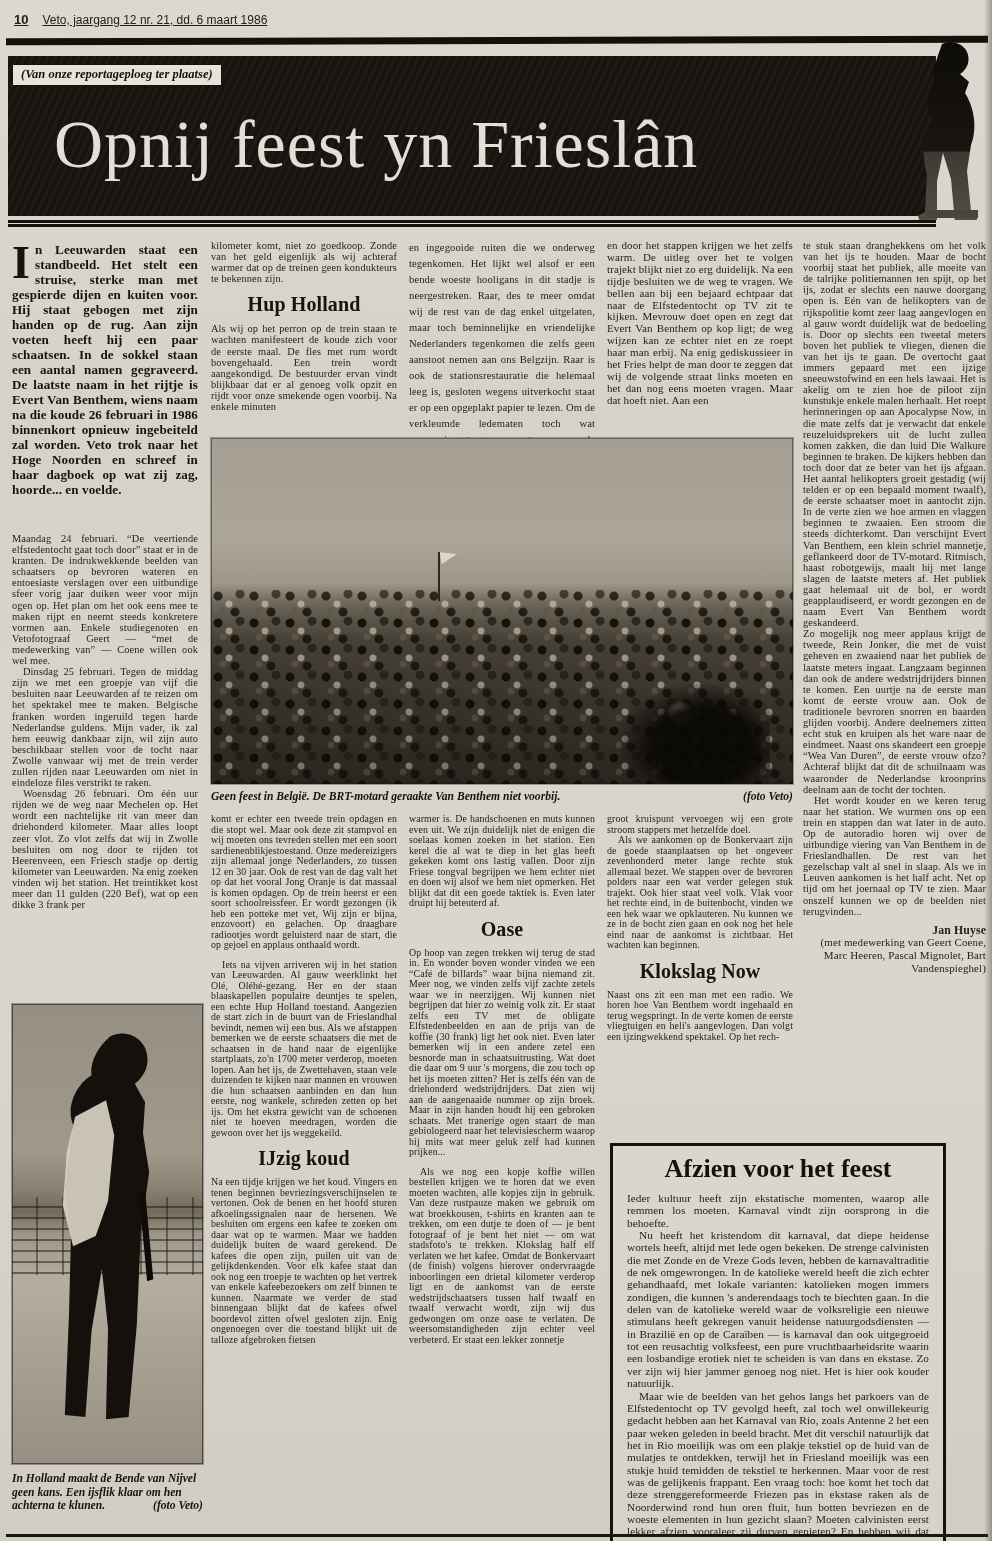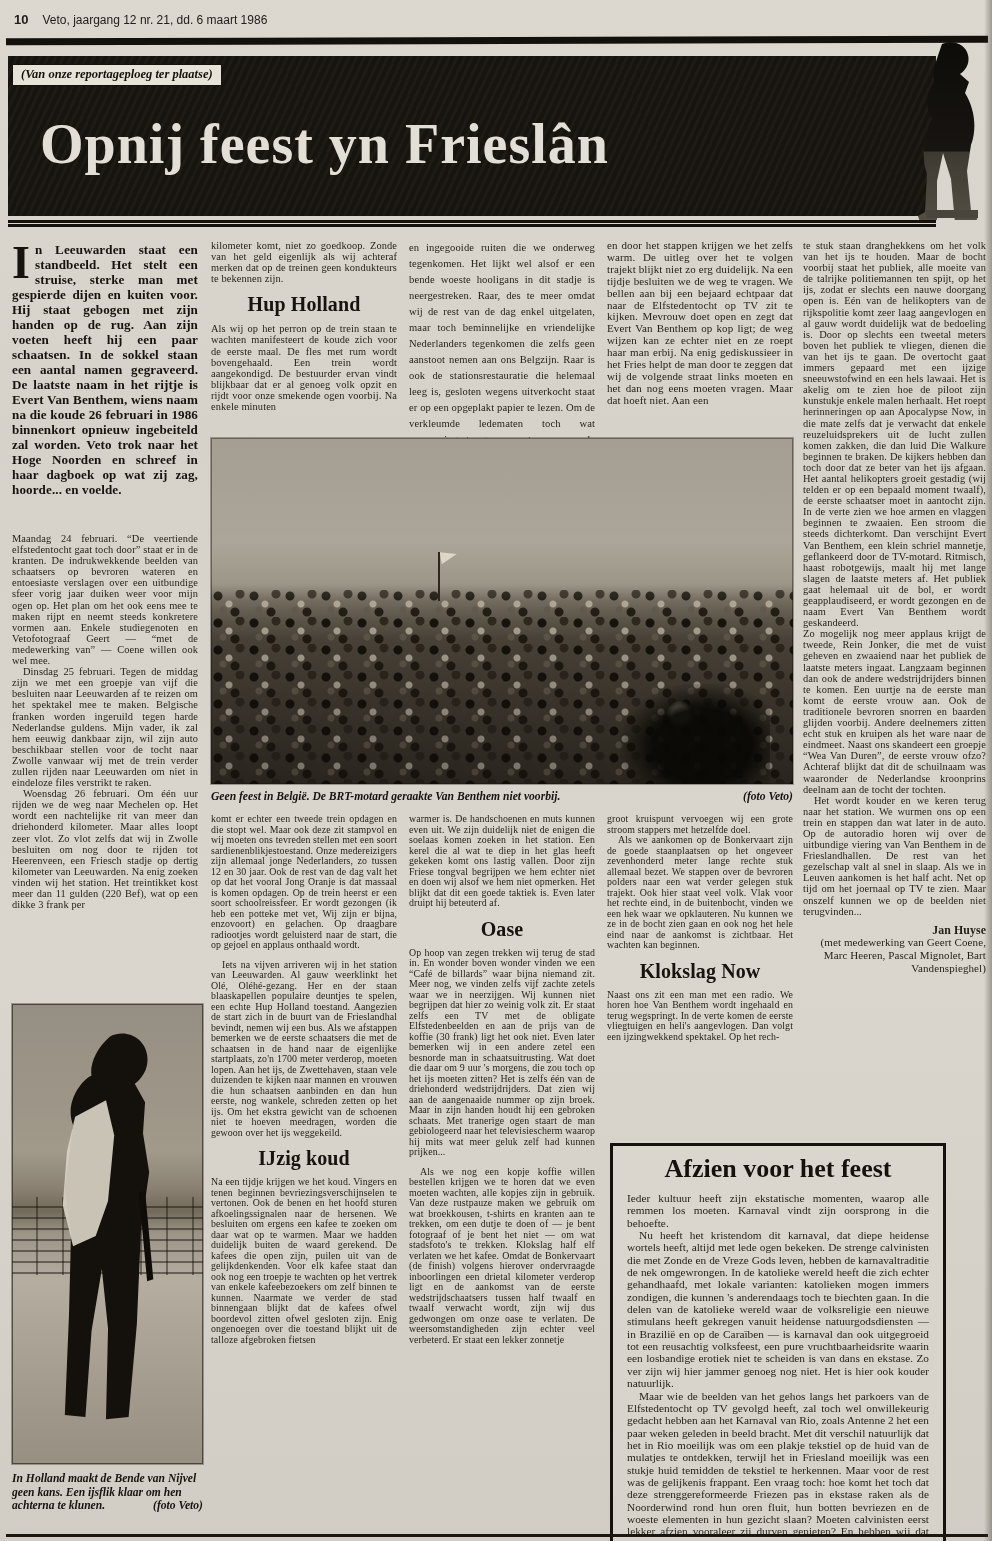--- a/index.html
+++ b/index.html
@@ -1,29 +1,29 @@
 <!DOCTYPE html>
 <html><head>
 <meta charset="utf-8">
 <style>
   html,body{margin:0;padding:0;background:#b9b5ac;}
   #page{position:relative;width:992px;height:1541px;margin:0 auto;overflow:hidden;
         background:linear-gradient(180deg,#dcd8d0 0%,#d6d2c9 28%,#dad6cd 62%,#d1cdc4 100%);
         font-family:"Liberation Serif","DejaVu Serif",serif;color:#1d1914;}
   .abs{position:absolute;}
   
-  .pagehead{left:14px;top:12px;font-family:"Liberation Sans","DejaVu Sans",sans-serif;font-size:12px;color:#23201a;}
+  .pagehead{left:14px;top:12px;font-family:"Liberation Sans","DejaVu Sans",sans-serif;font-size:12px;color:#23201a;text-decoration:underline;}
   .pagehead .num{font-weight:bold;margin-right:14px;font-size:13px;}
   .toprule{left:6px;top:37px;width:982px;height:7px;background:#14110c;transform:rotate(-.15deg);}
   
   .banner{left:8px;top:56px;width:928px;height:160px;background:
      repeating-linear-gradient(115deg,rgba(255,255,255,.03) 0 3px,transparent 3px 7px),#17130e;}
   .kicker{left:4px;top:8px;background:#e7e3d9;color:#15120c;font-style:italic;font-weight:bold;
      font-size:12.5px;padding:2px 8px 3px;border:1px solid #15120c;}
-  .headline{left:32px;top:36px;width:830px;font-weight:bold;font-size:56px;line-height:104px;
+  .headline{left:46px;top:36px;width:830px;font-weight:normal;font-size:68px;line-height:104px;
      color:#e3dfd6;letter-spacing:1px;white-space:nowrap;}
   .statue{left:886px;top:40px;width:106px;height:180px;}
   .midrule{left:8px;top:220px;width:928px;height:7px;
      background:linear-gradient(#14110c 0 3px,transparent 3px 4px,#14110c 4px 7px);}
   .botrule{left:6px;top:1534px;width:982px;height:3px;background:#1a1archived;background:#1a1712;}
   .edge{right:0;top:0;bottom:0;width:8px;background:linear-gradient(to right,transparent,rgba(55,50,40,.38));}
   
   .col{position:absolute;width:186px;font-size:10.4px;line-height:11.1px;text-align:justify;
        color:#221e17;letter-spacing:.1px;}
   .col p{margin:0;}
@@ -103,21 +103,21 @@
 
   <div class="col" style="left:12px;top:242px;">
     <p class="intro"><span class="dropcap">I</span><span>n Leeuwarden staat een standbeeld. Het stelt een struise, sterke man met gespierde dijen en kuiten voor. Hij staat gebogen met zijn handen op de rug. Aan zijn voeten heeft hij een paar schaatsen. In de sokkel staan een aantal namen gegraveerd. De laatste naam in het rijtje is Evert Van Benthem, wiens naam na die koude 26 februari in 1986 binnenkort opnieuw ingebeiteld zal worden. Veto trok naar het Hoge Noorden en schreef in haar dagboek op wat zij zag, hoorde... en voelde.</span></p>
     <div class="introgap"></div>
     <p>Maandag 24 februari. “De veertiende elfstedentocht gaat toch door” staat er in de kranten. De indrukwekkende beelden van schaatsers op bevroren wateren en entoesiaste verslagen over een uitbundige sfeer vorig jaar duiken weer voor mijn ogen op. Het plan om het ook eens mee te maken rijpt en neemt steeds konkretere vormen aan. Enkele studiegenoten en Vetofotograaf Geert — “met de medewerking van” — Coene willen ook wel mee.</p>
     <p class="ind">Dinsdag 25 februari. Tegen de middag zijn we met een groepje van vijf die besluiten naar Leeuwarden af te reizen om het spektakel mee te maken. Belgische franken worden ingeruild tegen harde Nederlandse guldens. Mijn vader, ik zal hem eeuwig dankbaar zijn, wil zijn auto beschikbaar stellen voor de tocht naar Zwolle vanwaar wij met de trein verder zullen rijden naar Leeuwarden om niet in eindeloze files verstrikt te raken.</p>
     <p class="ind">Woensdag 26 februari. Om één uur rijden we de weg naar Mechelen op. Het wordt een nachtelijke rit van meer dan driehonderd kilometer. Maar alles loopt zeer vlot. Zo vlot zelfs dat wij in Zwolle besluiten om nog door te rijden tot Heerenveen, een Friesch stadje op dertig kilometer van Leeuwarden. Na enig zoeken vinden wij het station. Het treintikket kost meer dan 11 gulden (220 Bef), wat op een dikke 3 frank per</p>
   </div>
 
   <div class="col" style="left:211px;top:240px;">
-    <p>kilometer komt, niet zo goedkoop. Zonde van het geld eigenlijk als wij achteraf merken dat op de treinen geen kondukteurs te bekennen zijn.</p>
+    <p>kilometer komt, niet zo goedkoop. Zonde van het geld eigenlijk als wij achteraf warmer dat op de treinen geen kondukteurs te bekennen zijn.</p>
     <h3 class="sec">Hup Holland</h3>
     <p>Als wij op het perron op de trein staan te wachten manifesteert de koude zich voor de eerste maal. De fles met rum wordt bovengehaald. Een trein wordt aangekondigd. De bestuurder ervan vindt blijkbaar dat er al genoeg volk opzit en rijdt voor onze smekende ogen voorbij. Na enkele minuten</p>
   </div>
 
   <div class="col" style="left:409px;top:240px;font-size:10.6px;line-height:16px;">
     <p>en ingegooide ruiten die we onderweg tegenkomen. Het lijkt wel alsof er een bende woeste hooligans in dit stadje is neergestreken. Raar, des te meer omdat wij de rest van de dag enkel uitgelaten, maar toch beminnelijke en vriendelijke Nederlanders tegenkomen die zelfs geen aanstoot nemen aan ons Belgzijn. Raar is ook de stationsrestauratie die helemaal leeg is, gesloten wegens uitverkocht staat er op een opgeplakt papier te lezen. Om de verkleumde ledematen toch wat opwarming te gunnen, stappen we de stationshal binnen waar het merkbaar</p>
   </div>
 
   <div class="col" style="left:607px;top:240px;font-size:11px;line-height:11.9px;">
     <p>en door het stappen krijgen we het zelfs warm. De uitleg over het te volgen trajekt blijkt niet zo erg duidelijk. Na een tijdje besluiten we de weg te vragen. We bellen aan bij een bejaard echtpaar dat naar de Elfstedentocht op TV zit te kijken. Mevrouw doet open en zegt dat Evert Van Benthem op kop ligt; de weg wijzen kan ze echter niet en ze roept haar man erbij. Na enig gediskussieer in het Fries helpt de man door te zeggen dat wij de volgende straat links moeten en het dan nog eens moeten vragen. Maar dat hoeft niet. Aan een</p>

